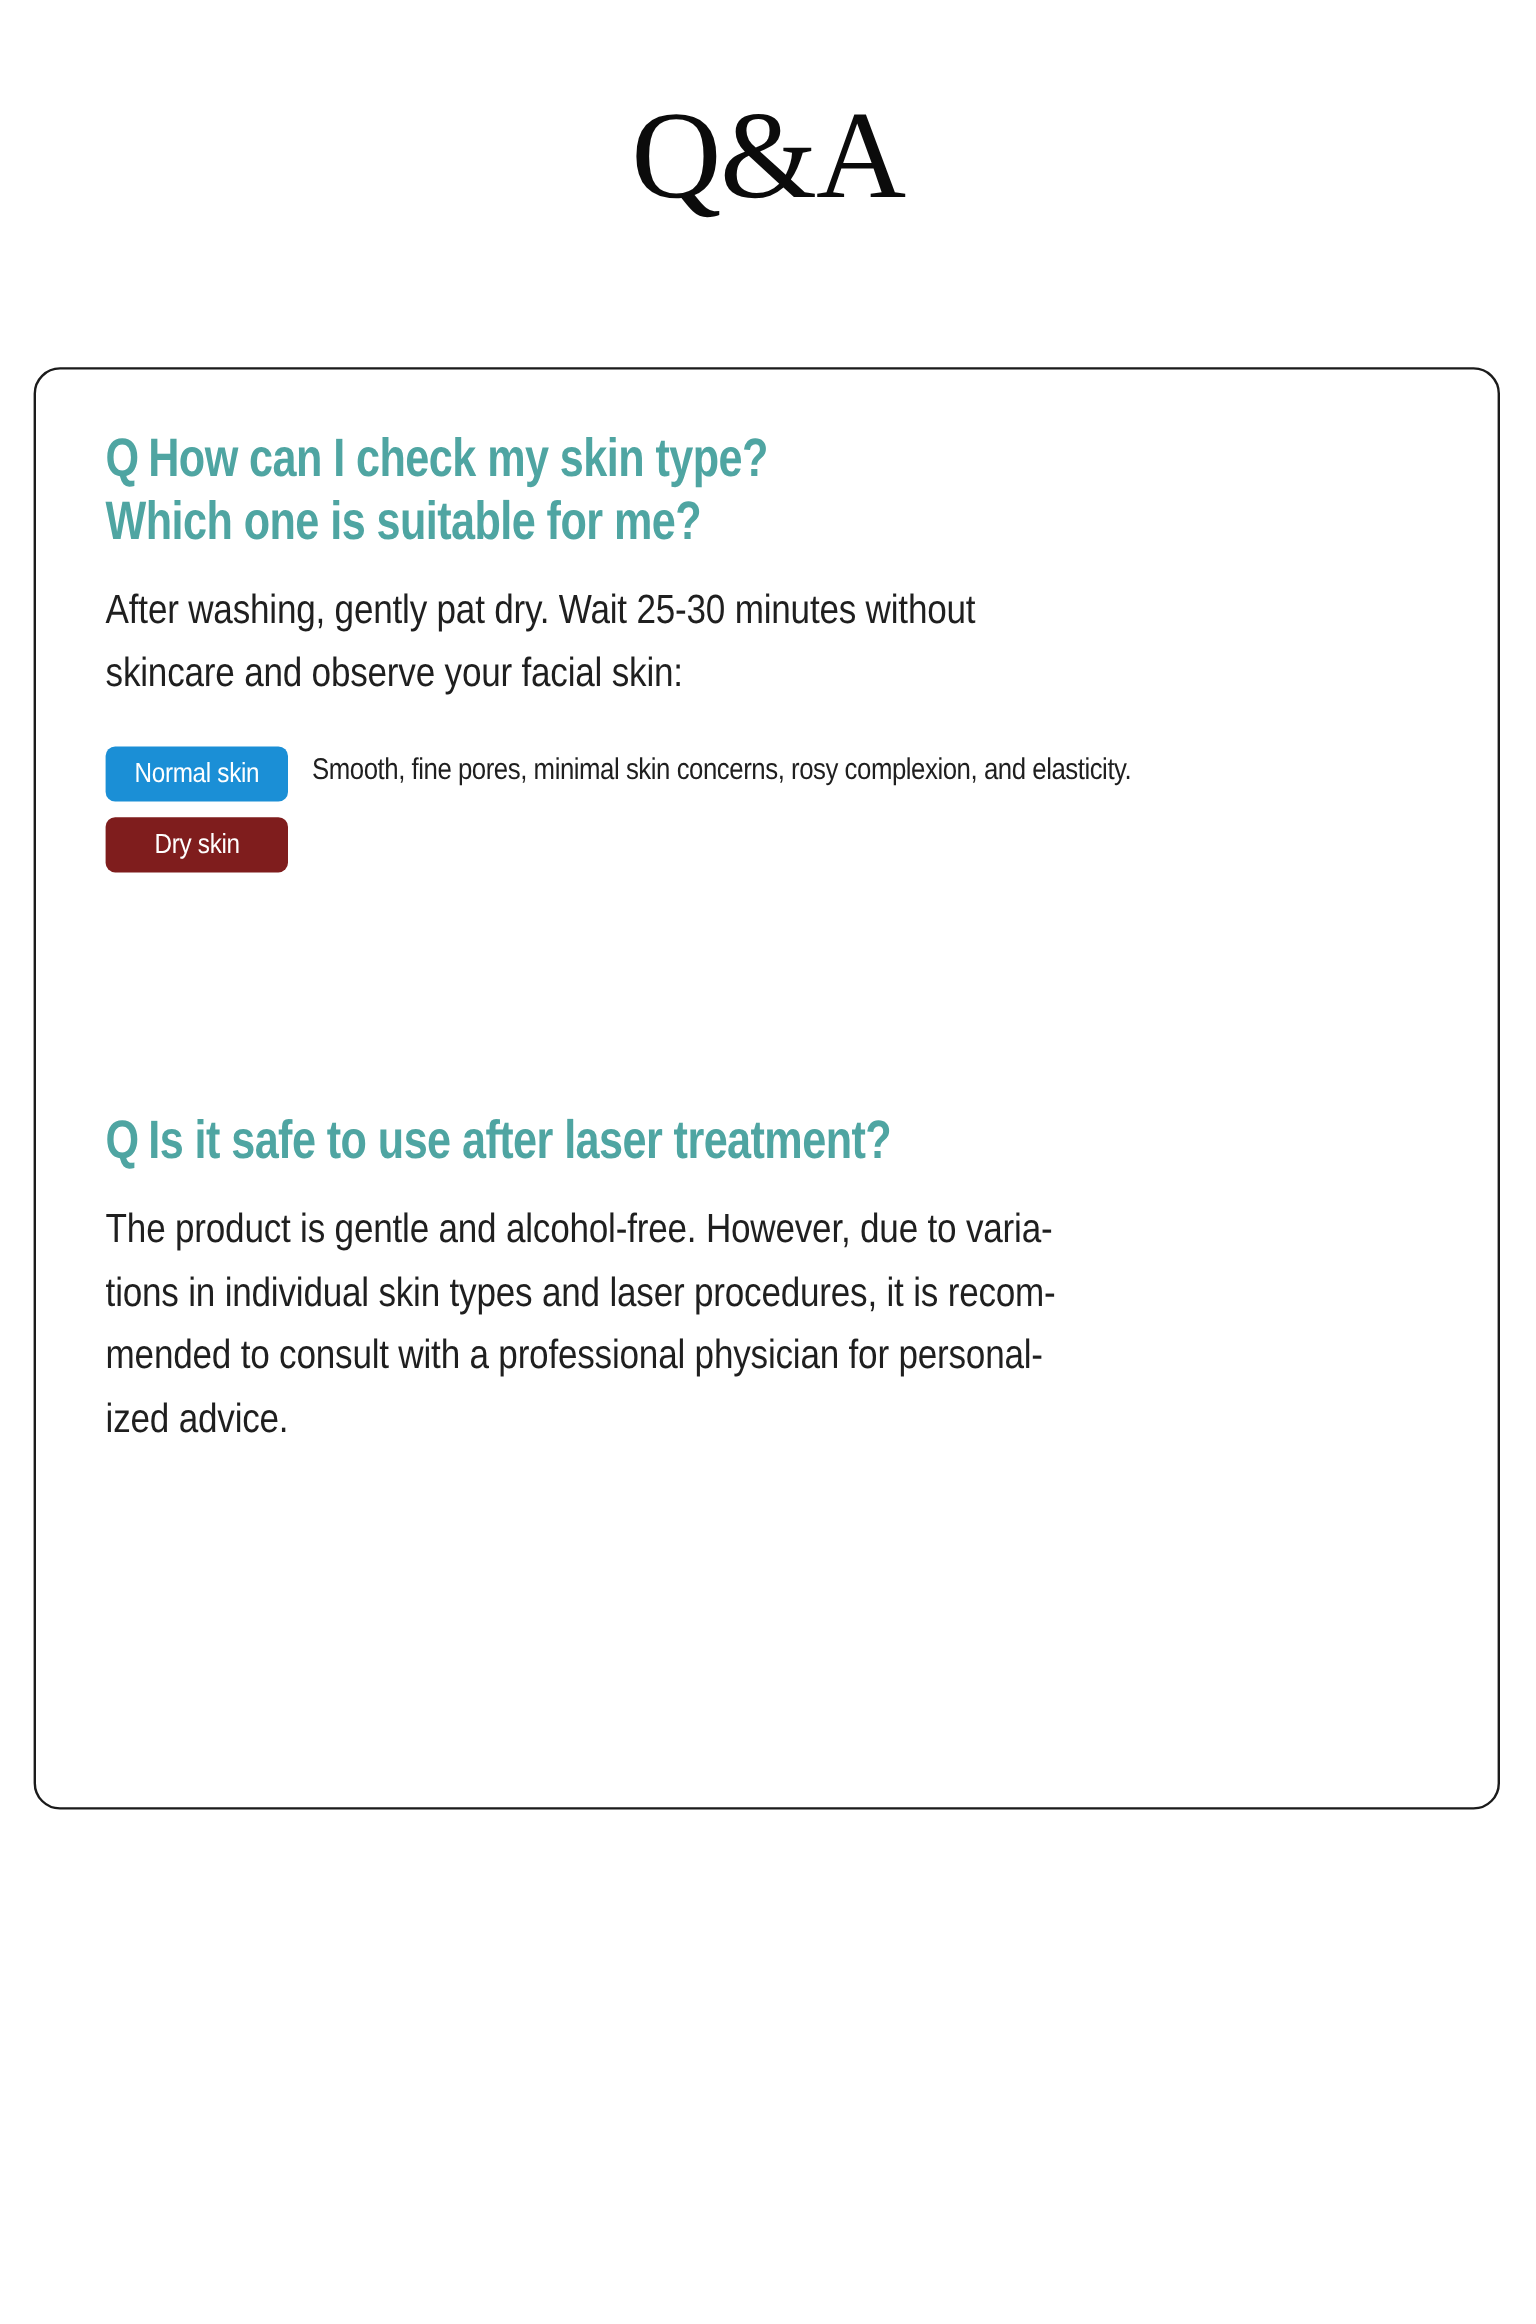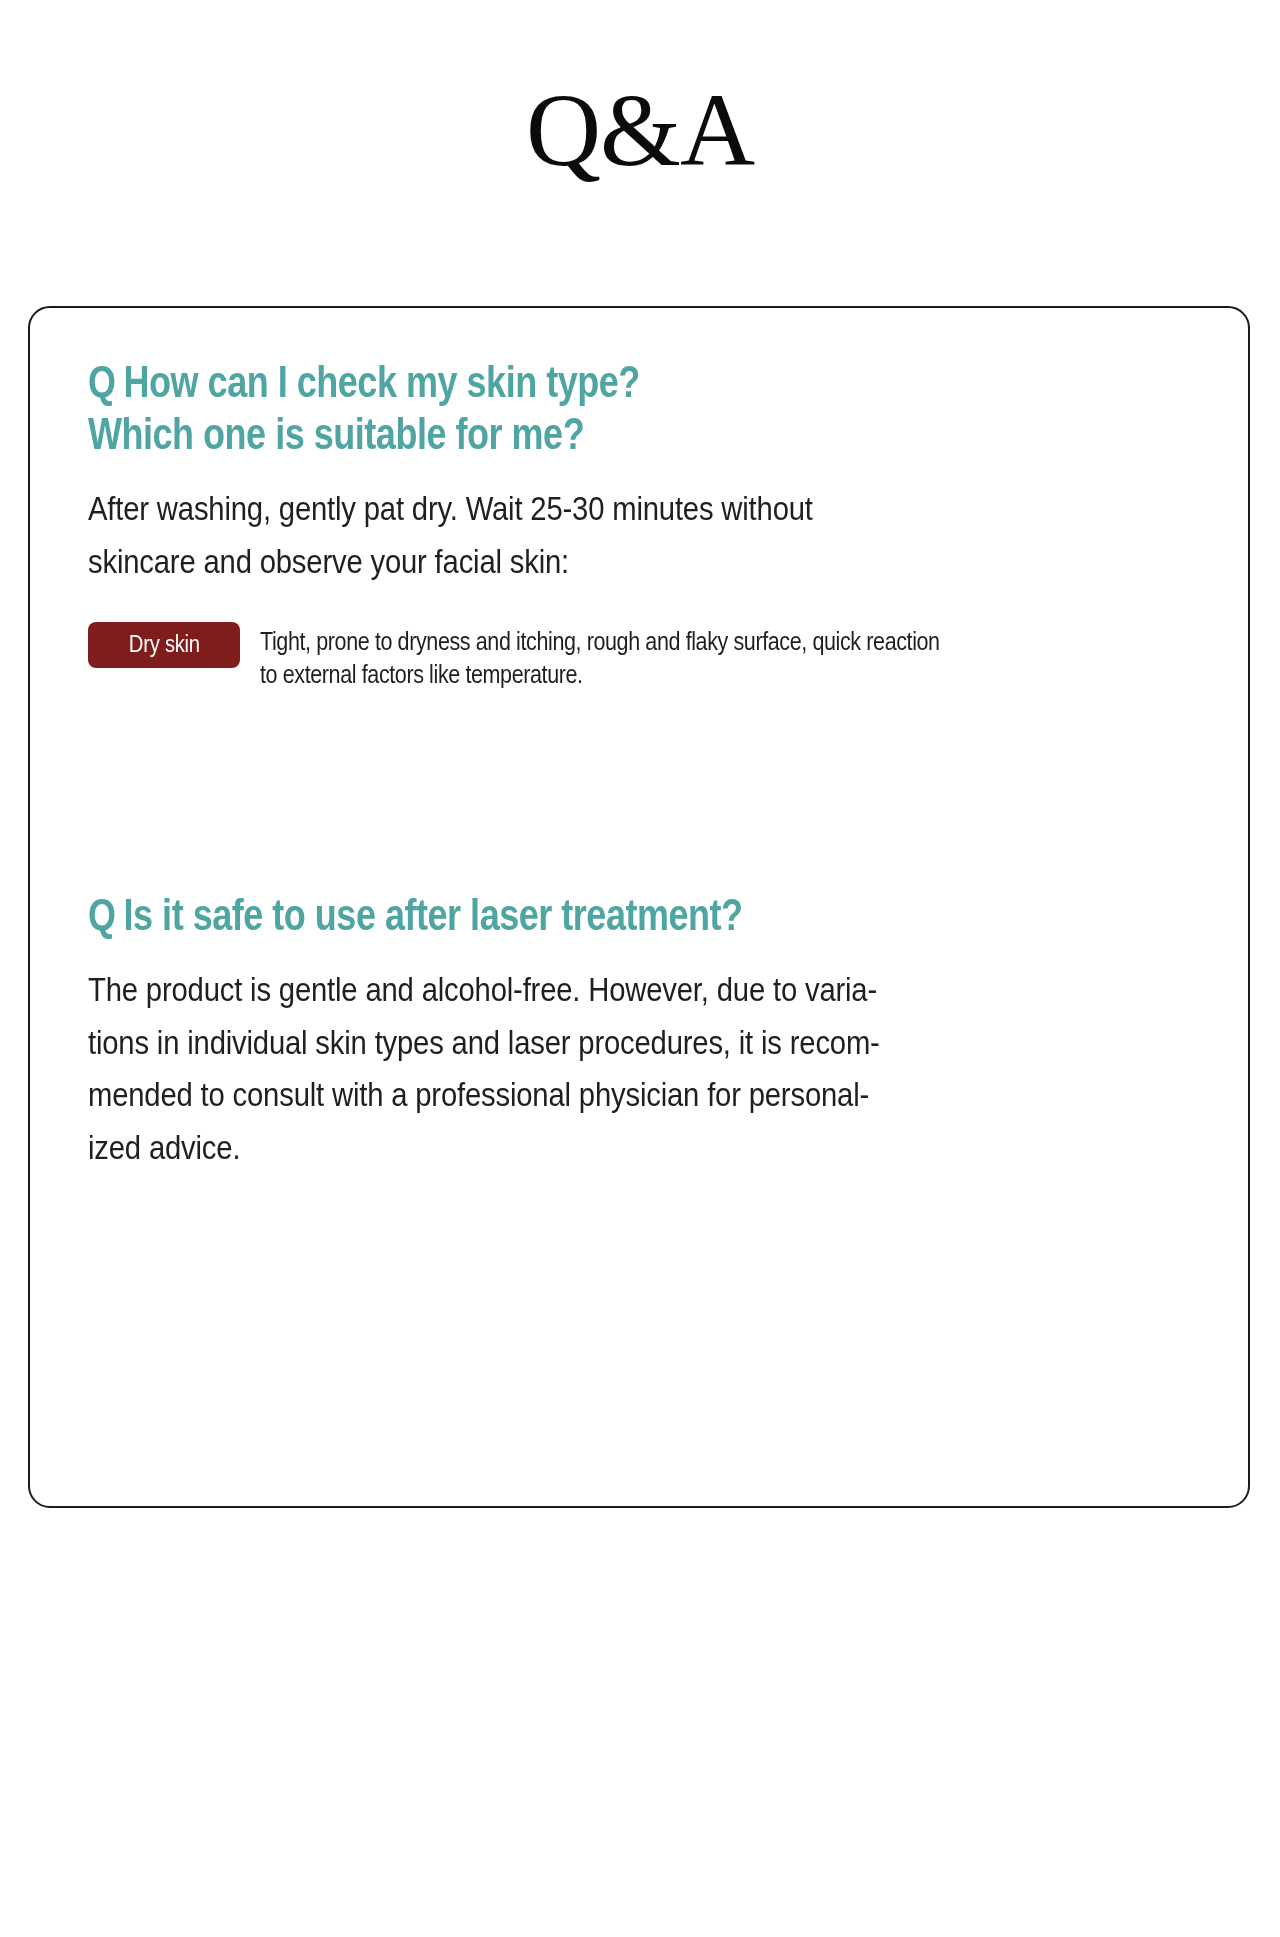--- a/index.html
+++ b/index.html
@@ -158,28 +158,32 @@
           <span>Which one is suitable for me?</span>
         </div>
 
         <div class="sp-head-body"></div>
 
         <div class="q-body">After washing, gently pat dry. Wait 25-30 minutes without</div>
         <div class="q-body">skincare and observe your facial skin:</div>
 
         <div class="skin-list">
 
+          <div class="skin-row">
+            <div class="badge blue">
+              <span class="badge-inner">Normal skin</span>
+            </div>
+            <div class="skin-desc">
+              <span>Smooth, fine pores, minimal skin concerns, rosy complexion, and elasticity.</span>
+            </div>
+          </div>
 
           <div class="skin-row">
             <div class="badge green">
               <span class="badge-inner">Dry skin</span>
-            </div>
-            <div class="skin-desc">
-              <span>Tight, prone to dryness and itching, rough and flaky surface, quick reaction</span><br>
-              <span>to external factors like temperature.</span>
             </div>
           </div>
 
 
         </div>
       </div>
 
       <div class="gap-lg"></div>
 
 

